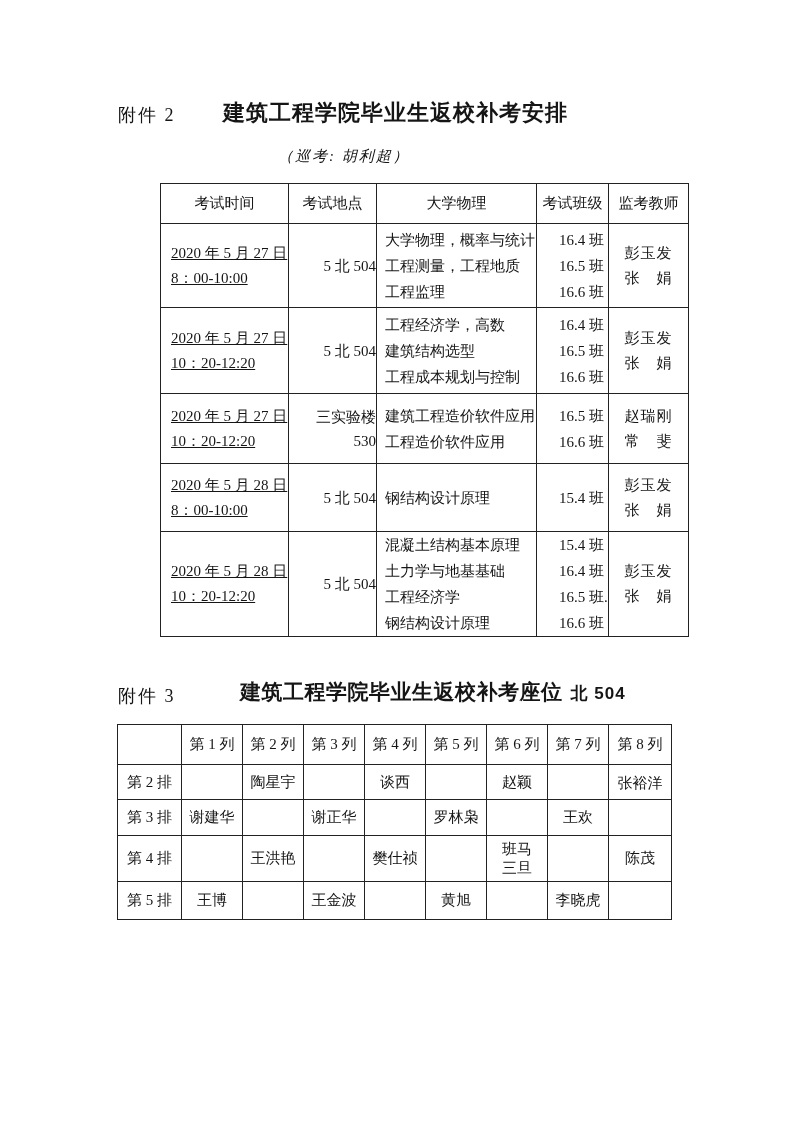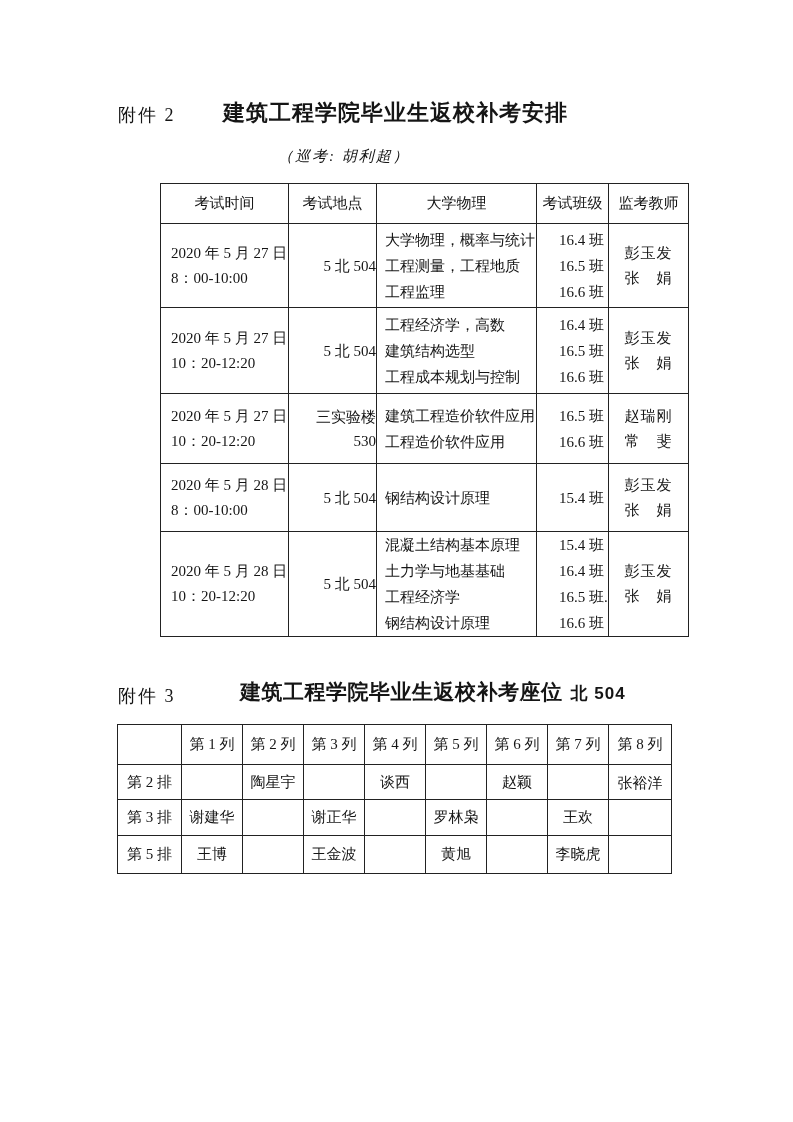--- a/index.html
+++ b/index.html
@@ -16,21 +16,21 @@
     font-size:22px; letter-spacing:1px;
   }
   #subtitle {
     position:absolute; top:147px; left:278px; font-size:15px;
     font-style:italic; letter-spacing:2px;
   }
   table { border-collapse:collapse; table-layout:fixed; }
   th, td { border:1px solid #222222; font-weight:normal; font-size:15px; padding:0; }
   #t1 { position:absolute; left:144px; top:183px;margin-left:16px; }
   #t1 th { text-align:center; }
-  .c-time   { text-align:left; padding-left:10px; line-height:25px; }
+  .c-time   { text-align:left; padding-left:10px; line-height:25px;text-decoration:underline; }
   .c-loc    { text-align:right; line-height:24px; }
   .c-course { text-align:left; padding-left:8px; line-height:26px; }
   .c-class  { text-align:left; padding-left:22px; line-height:26px; }
   .c-teach  { text-align:center; line-height:25px; letter-spacing:1px; }
   #att3-label { left:118px; top:684px; }
   #att3-title {
     position:absolute; left:240px; top:678px;
     font-family:"Liberation Sans","DejaVu Sans",sans-serif; font-weight:700;
     font-size:21px; letter-spacing:0.5px;
   }
@@ -233,20 +233,32 @@
       <th>第 3 排</th>
       <td class="seat">谢建华</td>
       <td class="seat"></td>
       <td class="seat">谢正华</td>
       <td class="seat"></td>
       <td class="seat">罗林枭</td>
       <td class="seat"></td>
       <td class="seat">王欢</td>
       <td class="seat"></td>
     </tr>
+    <tr style="height:46px">
+      <th>第 4 排</th>
+      <td class="seat"></td>
+      <td class="seat">王洪艳</td>
+      <td class="seat"></td>
+      <td class="seat">樊仕祯</td>
+      <td class="seat"></td>
+      <td class="seat">班马
+三旦</td>
+      <td class="seat"></td>
+      <td class="seat">陈茂</td>
+    </tr>
     <tr style="height:38px">
       <th>第 5 排</th>
       <td class="seat">王博</td>
       <td class="seat"></td>
       <td class="seat">王金波</td>
       <td class="seat"></td>
       <td class="seat">黄旭</td>
       <td class="seat"></td>
       <td class="seat">李晓虎</td>
       <td class="seat"></td>

